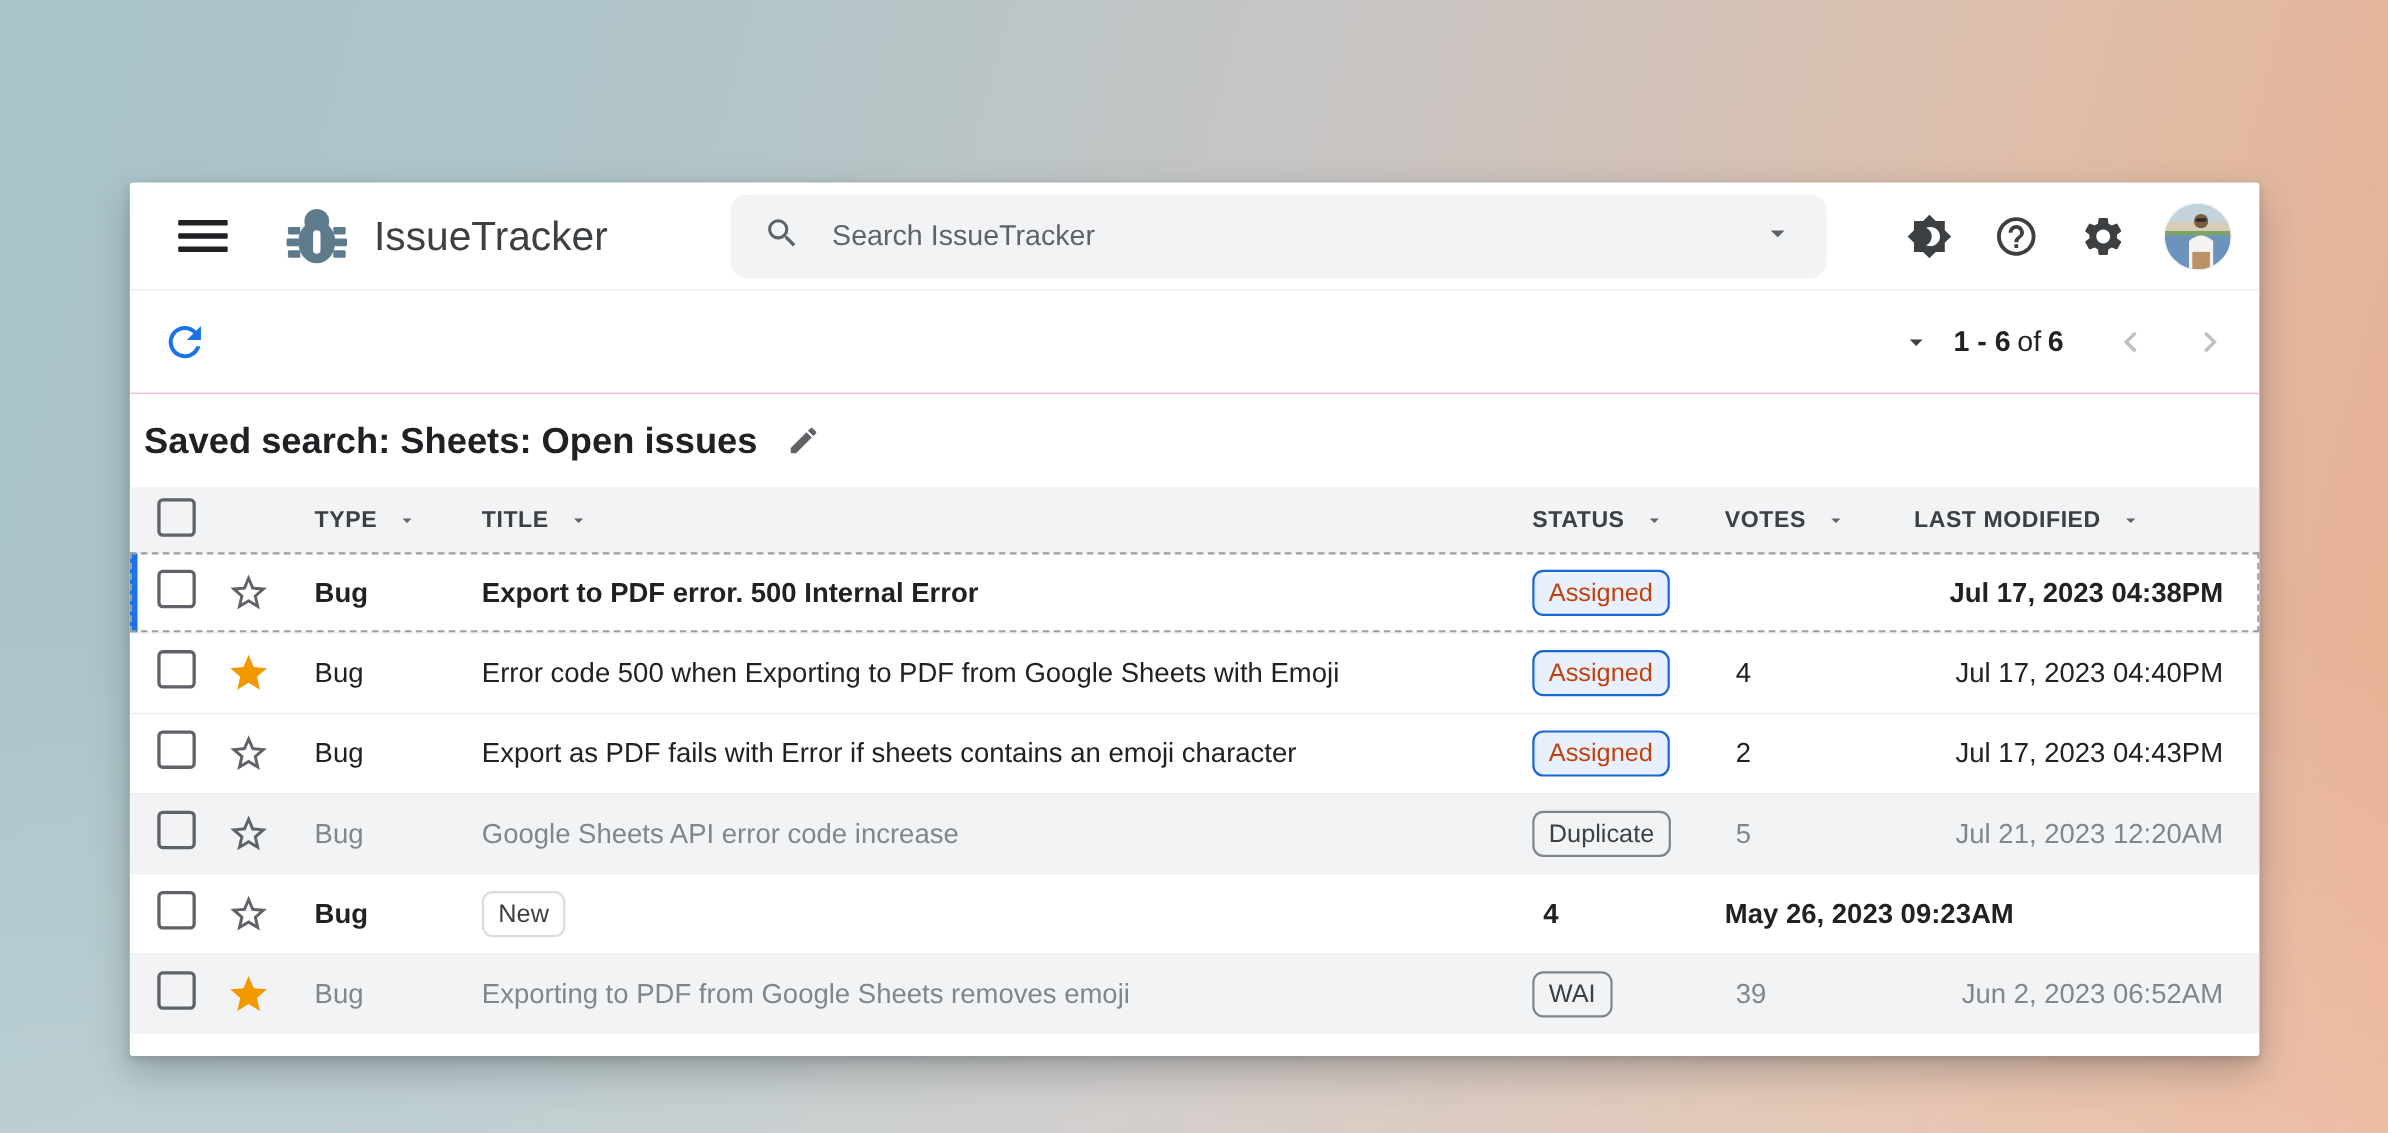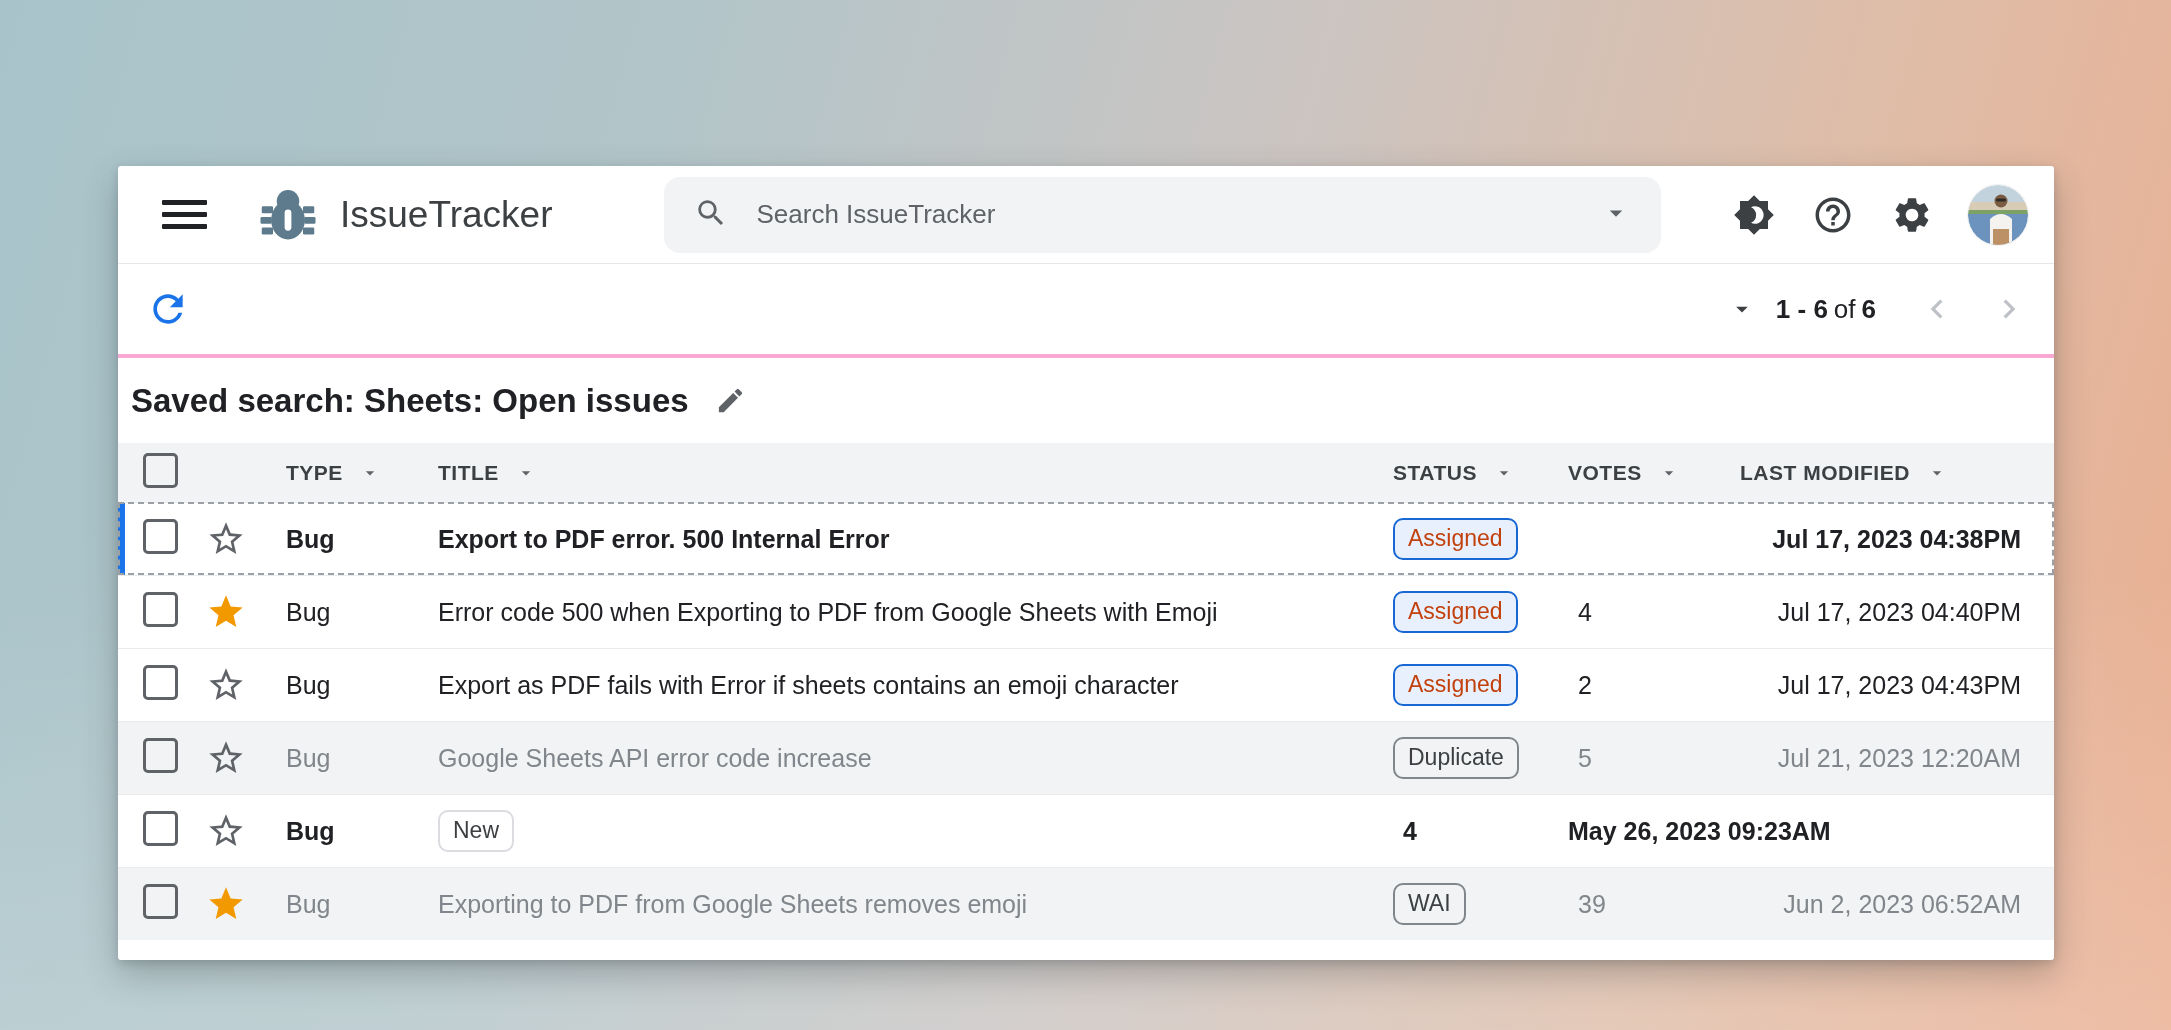--- a/index.html
+++ b/index.html
@@ -30,21 +30,21 @@
     background:#f1f3f4; border-radius:16px;
     display:flex; align-items:center; padding:0 30px;
   }
   .search-input { flex:1; margin-left:26px; border:none; outline:none; background:transparent; font-size:26px; color:#3c4043; font-family:inherit; }
   .search-input::placeholder { color:#5f6368; opacity:1; }
   .header-icons { margin-left:auto; display:flex; align-items:center; gap:33px; }
   .icon-btn { width:46px; height:46px; display:grid; place-items:center; cursor:pointer; }
   .avatar { width:60px; height:60px; border-radius:50%; overflow:hidden; flex:none; cursor:pointer; box-shadow:0 0 0 1px rgba(0,0,0,.06); }
 
   
-  .toolbar { height:94px; display:flex; align-items:center; padding:0 26px; border-bottom:4px solid #f9a8d4; }
+  .toolbar { height:94px; display:flex; align-items:center; padding:0 26px; border-bottom:1px solid #f9a8d4; }
   .refresh-btn { width:48px; height:48px; display:grid; place-items:center; cursor:pointer; }
   .pager { margin-left:auto; display:flex; align-items:center; }
   .pager-caret { display:grid; place-items:center; cursor:pointer; }
   .page-info { margin-left:20px; font-size:26px; color:#202124; white-space:nowrap; }
   .page-info .b { font-weight:bold; }
   .page-info .of { font-weight:normal; color:#202124; padding:0 6px; }
   .chev { display:grid; place-items:center; cursor:default; }
   .chev.prev { margin-left:42px; }
   .chev.next { margin-left:34px; }
 

